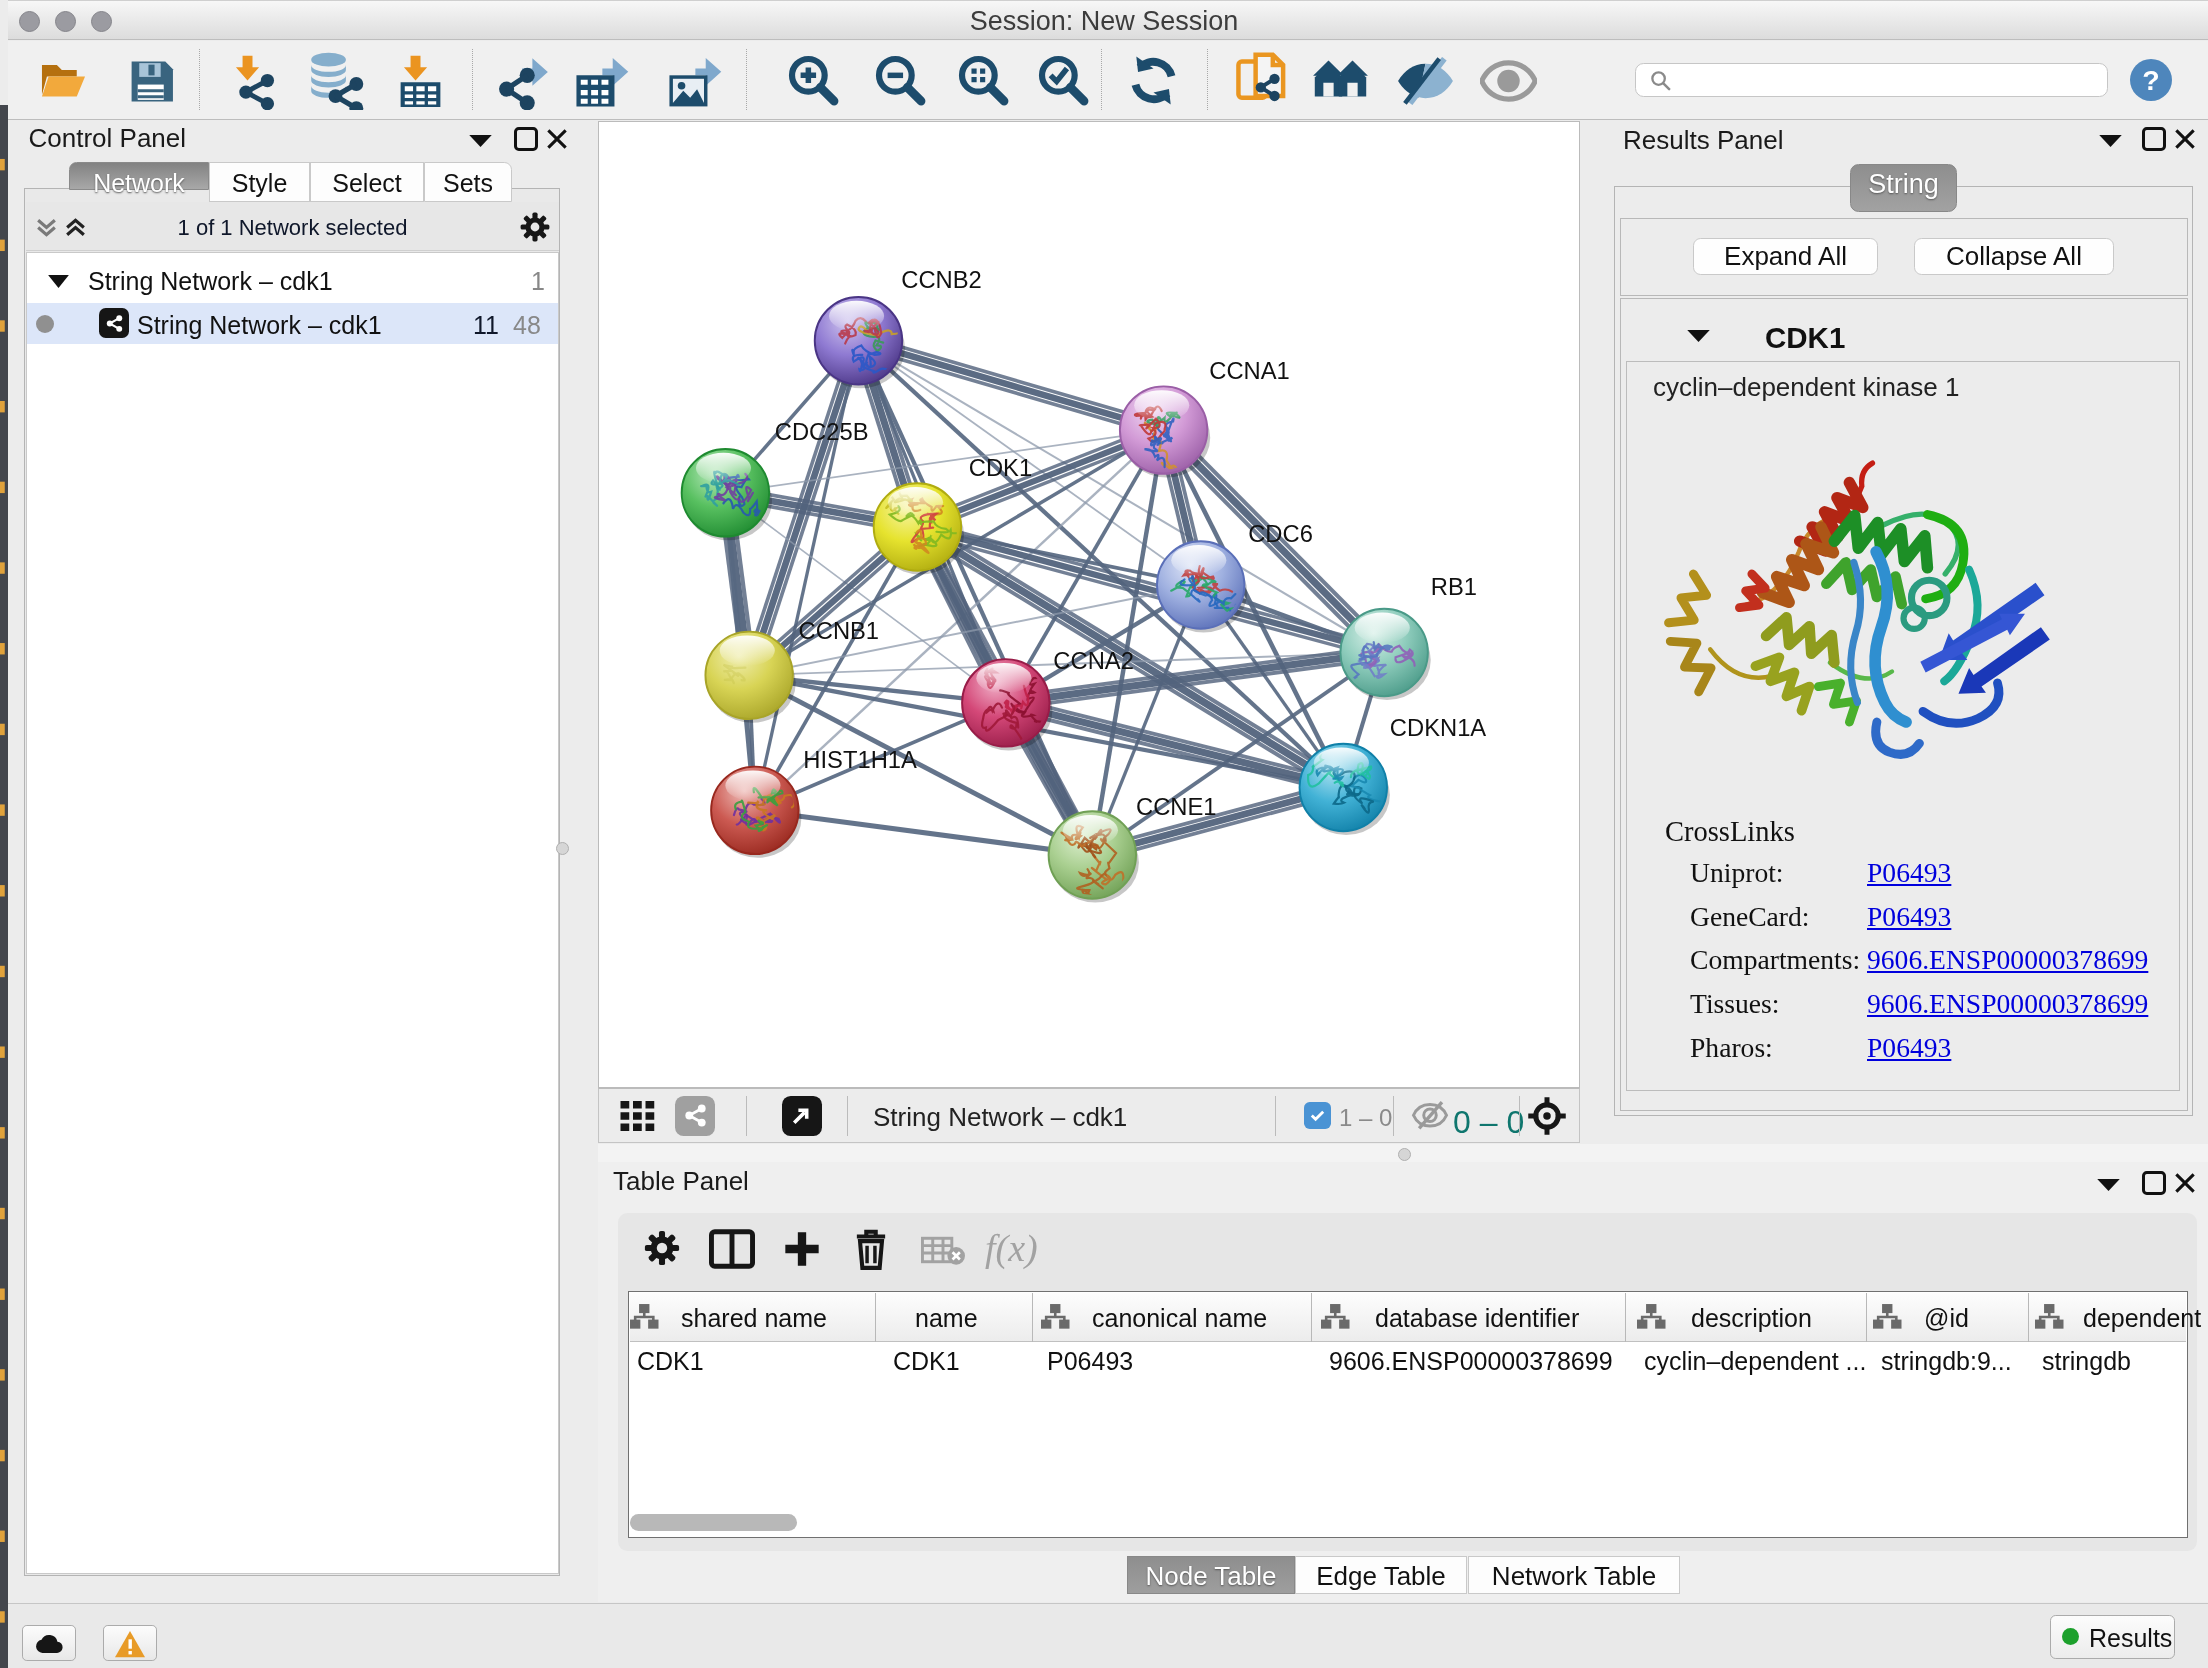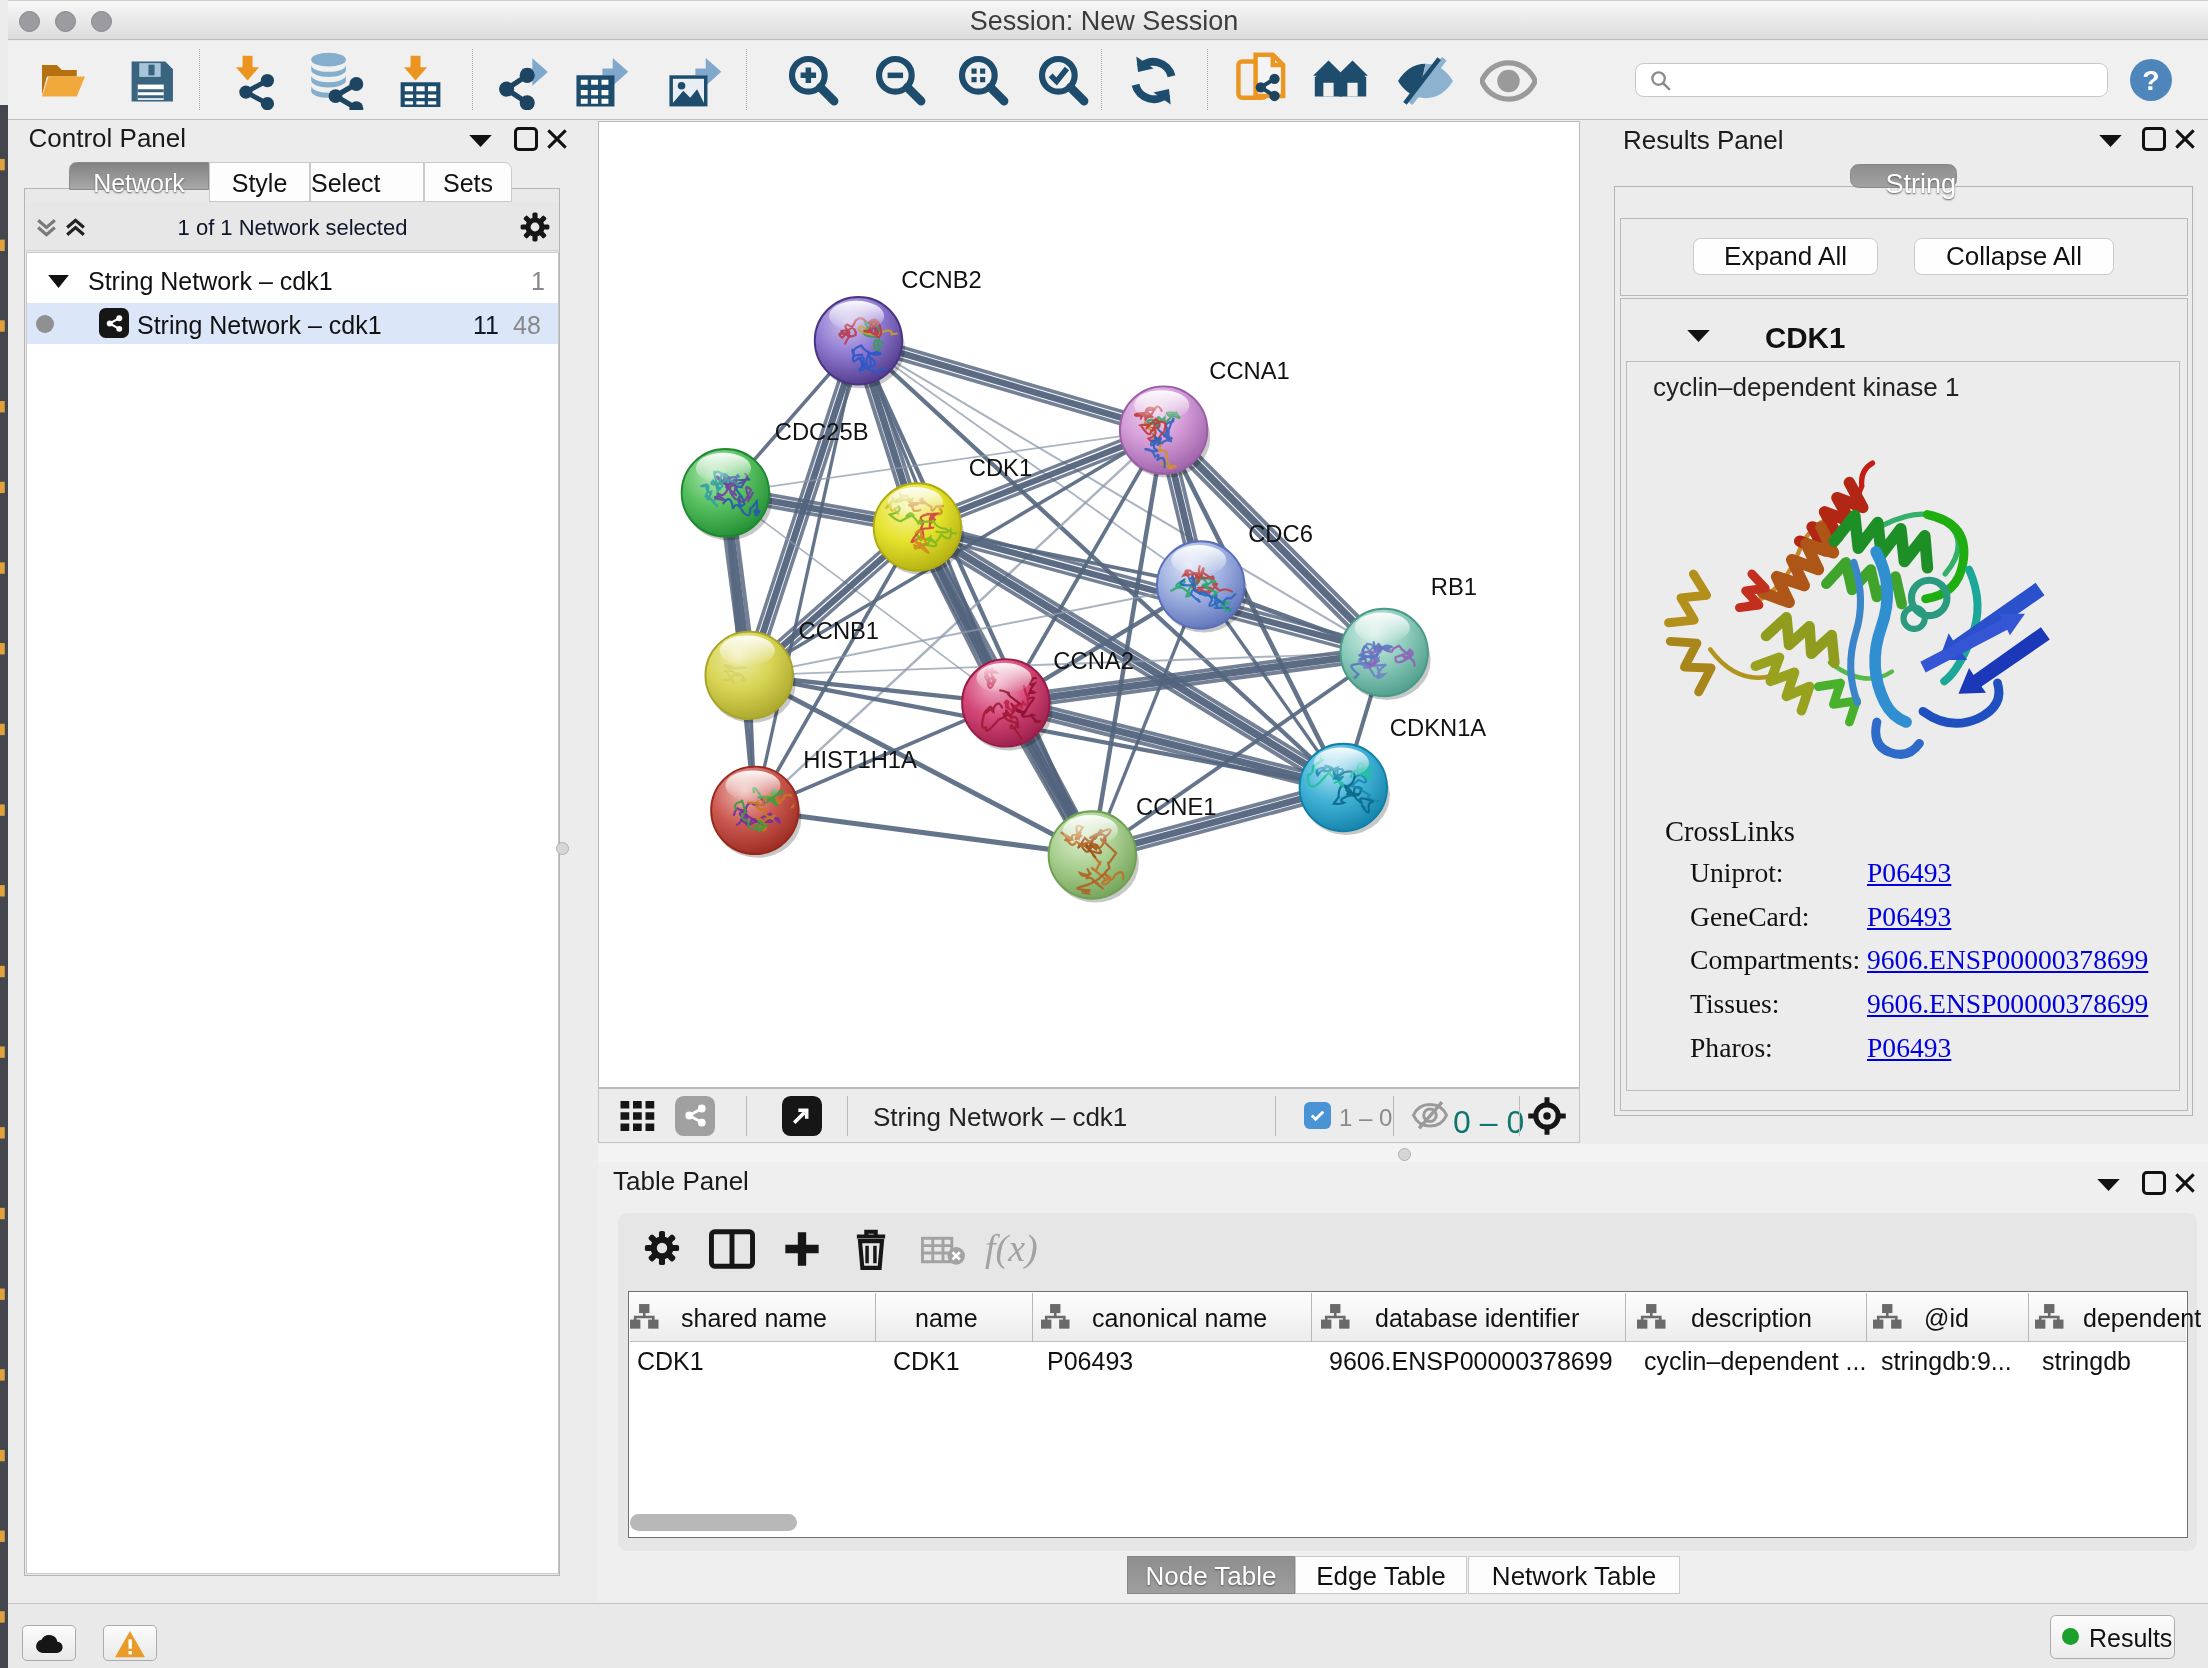--- a/index.html
+++ b/index.html
@@ -185,21 +185,21 @@
   </svg>
 <div class="abs" style="left:514px;top:127px;width:24px;height:24px;border:3.3px solid #111;border-radius:4.8px"></div>
 <svg class="abs" style="left:544px;top:126px" width="26" height="26" viewBox="0 0 24 24">
     <path d="M3 5l2-2 7 7 7-7 2 2-7 7 7 7-2 2-7-7-7 7-2-2 7-7z" fill="#111"></path>
   </svg>
 
 <div class="abs" style="left:24px;top:188px;width:536px;height:1388px;background:#e9e9e9;border:1.9px solid #b4b4b4"></div>
 
 <div class="abs" style="left:69px;top:162px;width:140px;height:28px;background:linear-gradient(#828282,#a8a8a8);border:1px solid #8a8a8a;border-radius:7.6px 0 0 0;color:#fff;font-size:25px;text-align:center;line-height:40px;text-shadow:0 1px 1.9px #555">Network</div>
 <div class="abs" style="left:209px;top:162px;width:101px;height:40px;background:#fdfdfd;border:1px solid #c9c9c9;font-size:25px;text-align:center;line-height:40px">Style</div>
-<div class="abs" style="left:310px;top:162px;width:114px;height:40px;background:#fdfdfd;border:1px solid #c9c9c9;font-size:25px;line-height:40px">Select</div>
+<div class="abs" style="left:310px;top:162px;width:114px;height:40px;background:#fdfdfd;border:1px solid #c9c9c9;font-size:25px;text-align:center;line-height:40px">Select</div>
 <div class="abs" style="left:424px;top:162px;width:88px;height:40px;background:#fdfdfd;border:1px solid #c9c9c9;border-radius:0 7.6px 0 0;font-size:25px;text-align:center;line-height:40px">Sets</div>
 
 <div class="abs" style="left:26px;top:202px;width:533px;height:49px;background:#e7e7e7;border-bottom:1px solid #cfcfcf"></div>
 <svg class="abs" style="left:34px;top:215px" width="25" height="25" viewBox="0 0 24 24">
     <path d="M4 5l8 7 8-7M4 12l8 7 8-7" fill="none" stroke="#7a7a7a" stroke-width="3"></path>
   </svg>
 <svg class="abs" style="left:63px;top:215px" width="25" height="25" viewBox="0 0 24 24">
     <path d="M4 19l8-7 8 7M4 12l8-7 8 7" fill="none" stroke="#222" stroke-width="3"></path>
   </svg>
 <div class="abs" style="left:26px;top:215px;width:533px;text-align:center;font-size:22px;color:#0f172a">1 of 1 Network selected</div>
@@ -623,21 +623,21 @@
 <svg class="abs" style="left:2098px;top:133px" width="25" height="15" viewBox="0 0 26 16">
     <path d="M1 2h24L13 15z" fill="#111"></path>
   </svg>
 <div class="abs" style="left:2142px;top:127px;width:24px;height:24px;border:3.3px solid #111;border-radius:4.8px"></div>
 <svg class="abs" style="left:2172px;top:126px" width="26" height="26" viewBox="0 0 24 24">
     <path d="M3 5l2-2 7 7 7-7 2 2-7 7 7 7-2 2-7-7-7 7-2-2 7-7z" fill="#111"></path>
   </svg>
 
 <div class="abs" style="left:1614px;top:186px;width:579px;height:930px;background:#ececec;border:1.9px solid #b4b4b4"></div>
 
-<div class="abs" style="left:1850px;top:164px;width:107px;height:24px;background:linear-gradient(#8e8e8e,#a2a2a2);border:1px solid #888;border-radius:8.6px;color:#fff;font-size:27px;text-align:right;line-height:38px;text-shadow:0 1px 1.9px #555">String</div>
+<div class="abs" style="left:1850px;top:164px;width:107px;height:48px;background:linear-gradient(#8e8e8e,#a2a2a2);border:1px solid #888;border-radius:8.6px;color:#fff;font-size:27px;text-align:center;line-height:38px;text-shadow:0 1px 1.9px #555">String</div>
 
 <div class="abs" style="left:1620px;top:218px;width:568px;height:78px;background:#ececec;border:1px solid #b8b8b8"></div>
 <div class="abs" style="left:1693px;top:238px;width:185px;height:37px;background:#fefefe;border:1px solid #c9c9c9;border-radius:7.6px;font-size:26px;text-align:center;line-height:35px">Expand All</div>
 <div class="abs" style="left:1914px;top:238px;width:200px;height:37px;background:#fefefe;border:1px solid #c9c9c9;border-radius:7.6px;font-size:26px;text-align:center;line-height:35px">Collapse All</div>
 
 <div class="abs" style="left:1620px;top:298px;width:568px;height:813px;background:#ececec;border:1px solid #b8b8b8"></div>
 <svg class="abs" style="left:1686px;top:328px" width="25" height="15" viewBox="0 0 26 16">
     <path d="M1 2h24L13 15z" fill="#111"></path>
   </svg>
 <div class="abs" style="left:1765px;top:321px;font-size:29.5px;font-weight:bold">CDK1</div>

